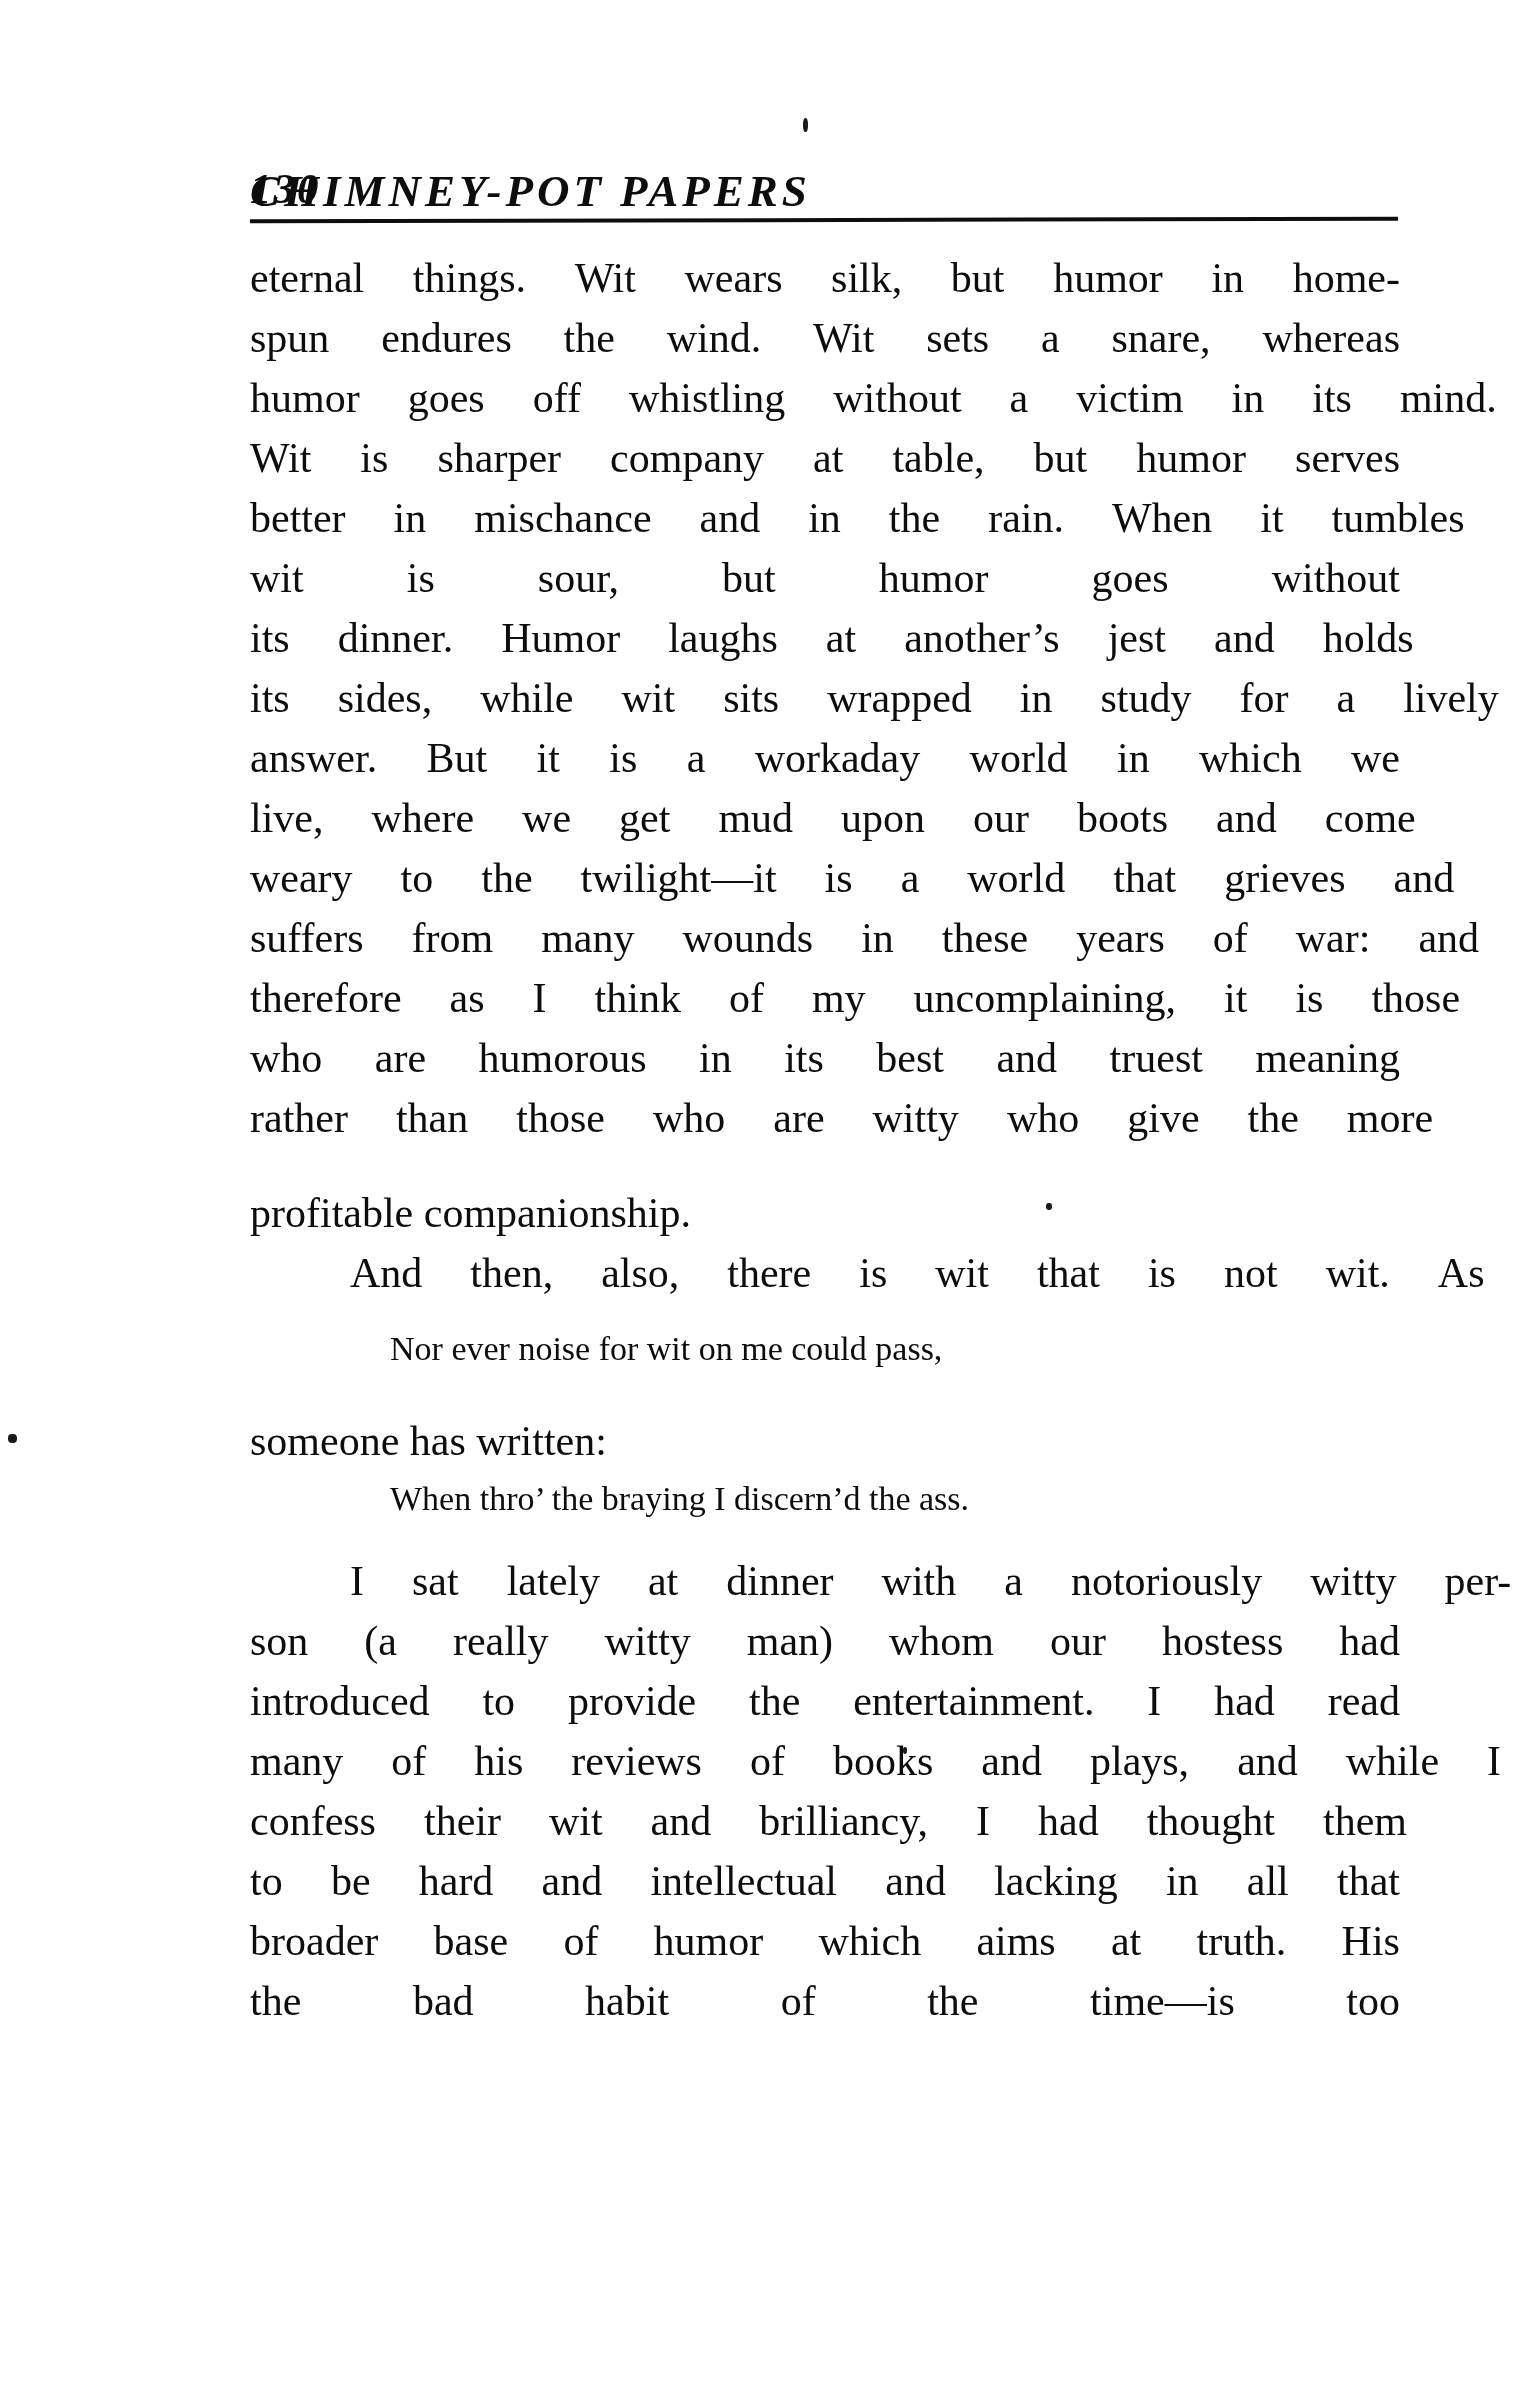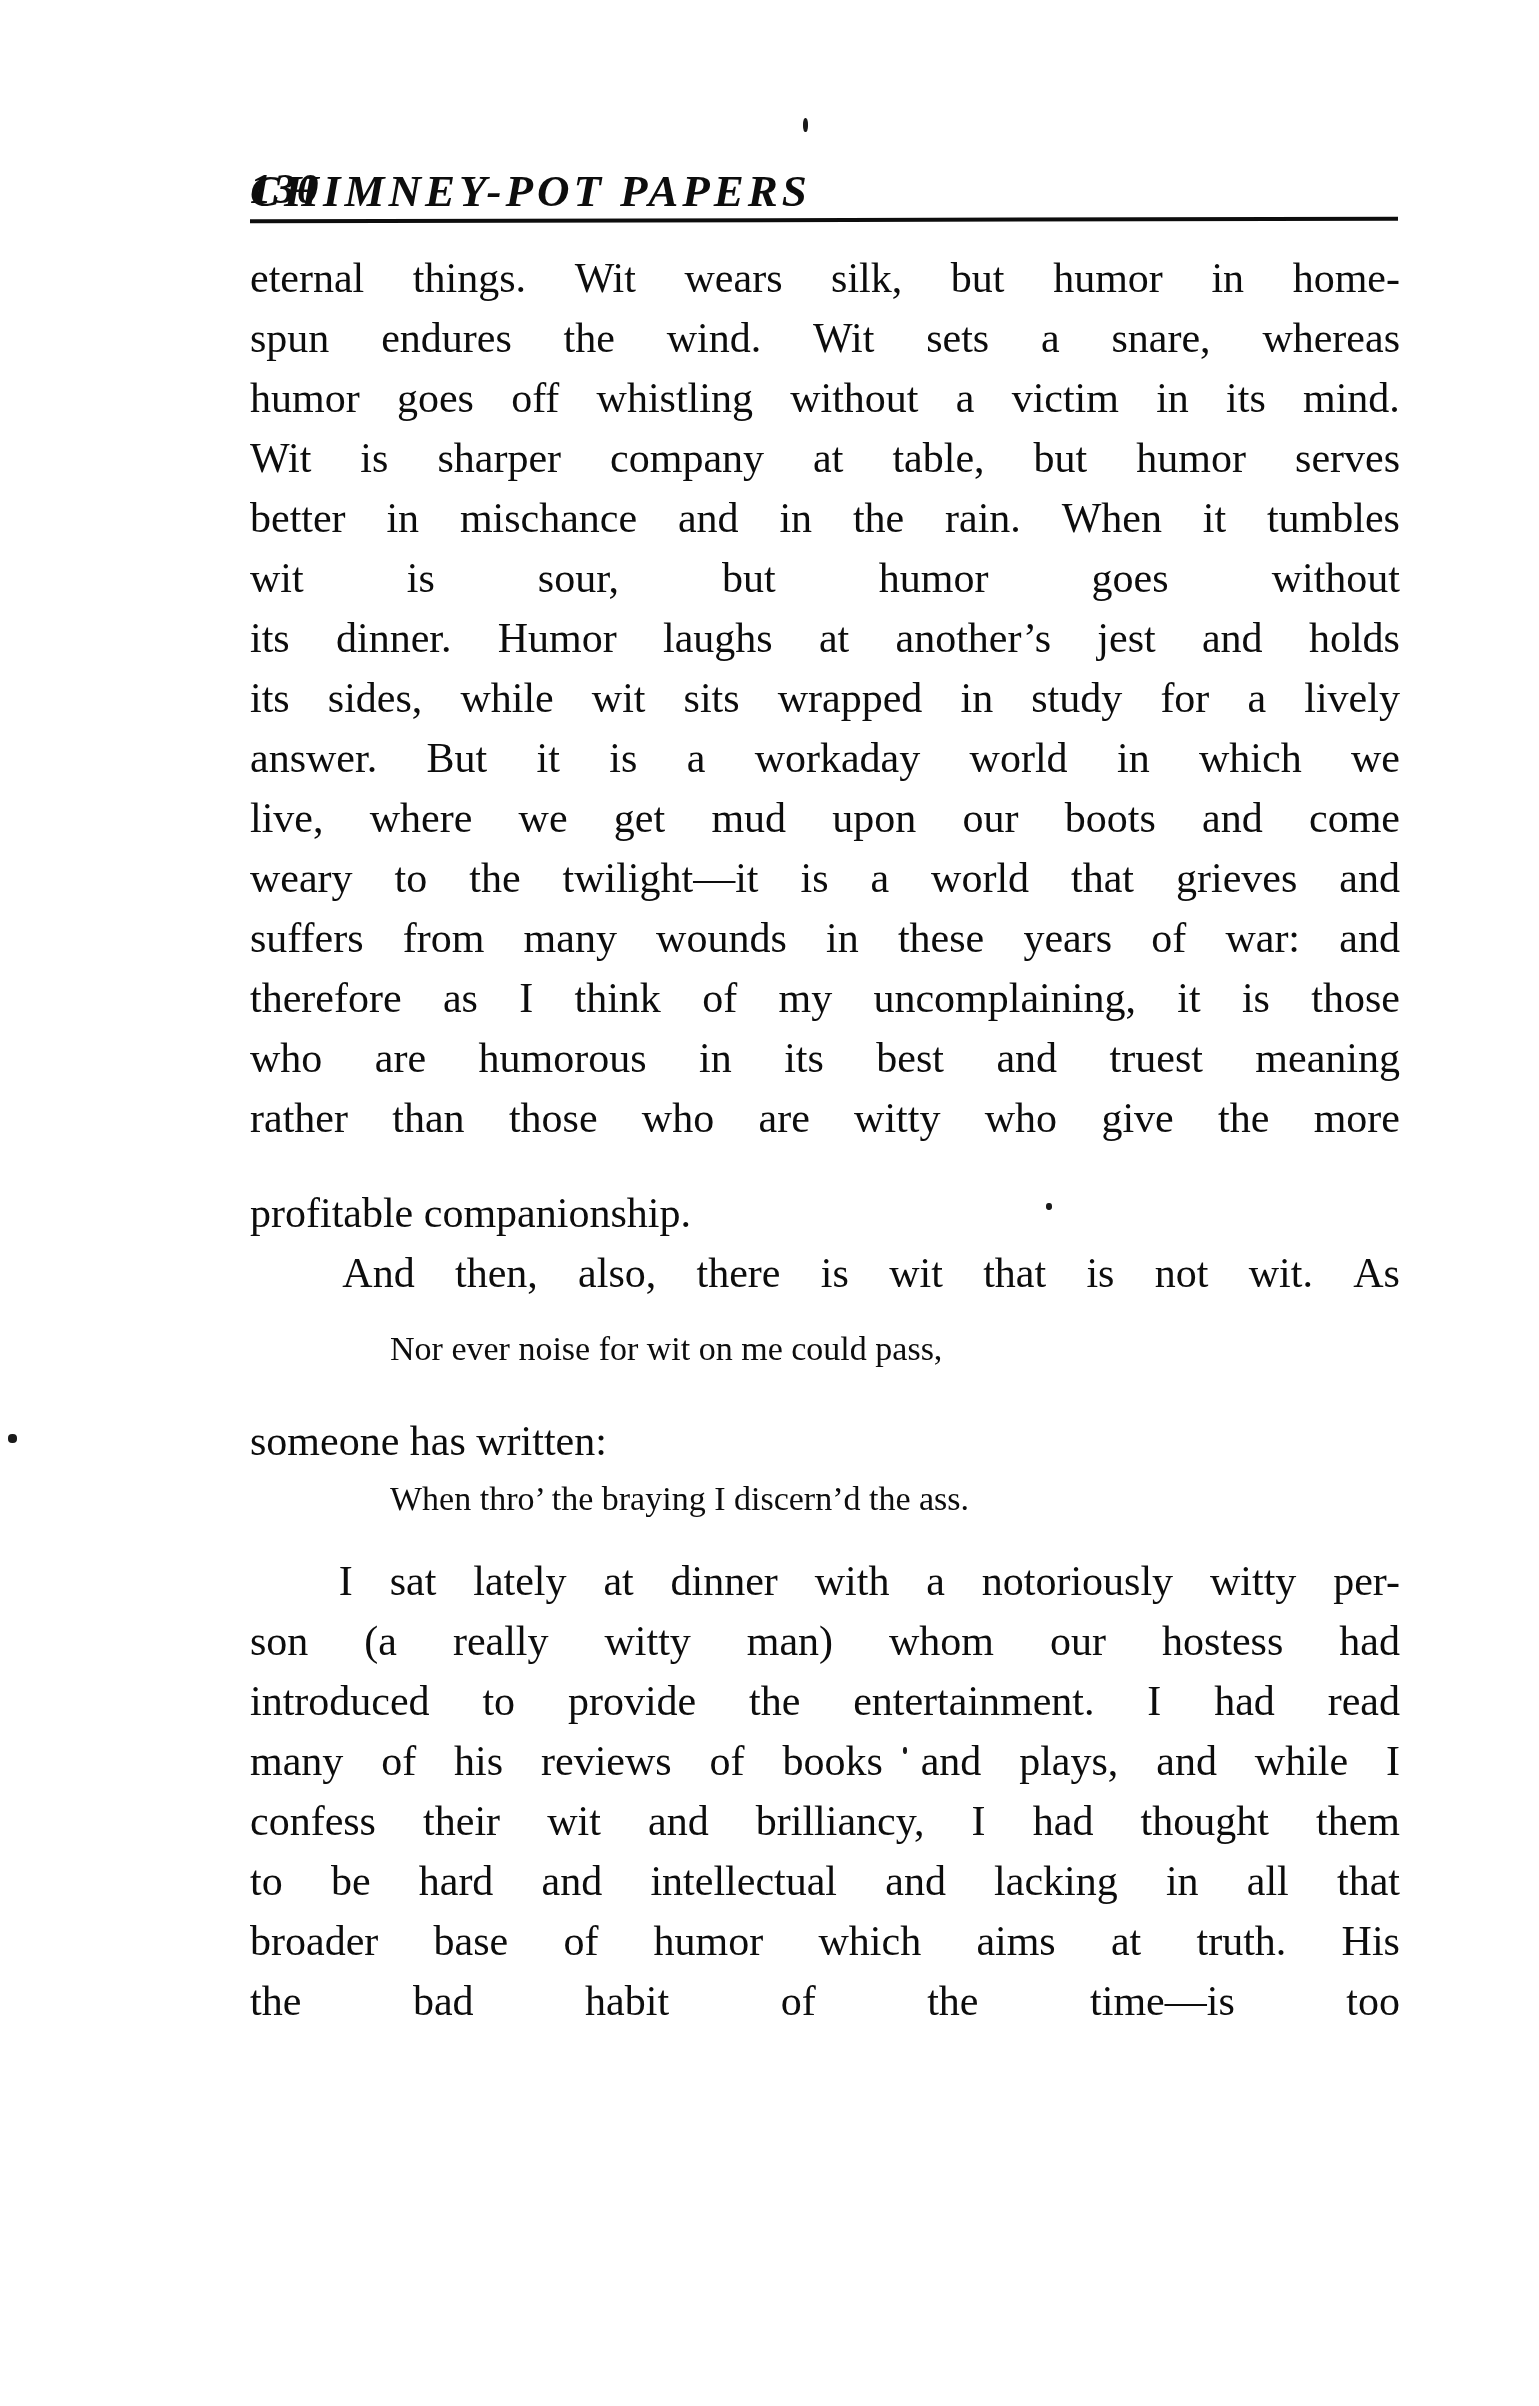--- a/index.html
+++ b/index.html
@@ -60,20 +60,21 @@
     position: absolute;
     top: 248px;
     left: 250px;
     width: 1150px;
   }
   .line {
     font-size: 42px;
     height: 60px;
     line-height: 60px;
     white-space: nowrap;
+    gap: 48px;
   }
   .line.justify {
     display: flex;
     justify-content: space-between;
   }
   .line.justify span {
     display: inline-block;
   }
   .indent-spacer {
     display: inline-block;

